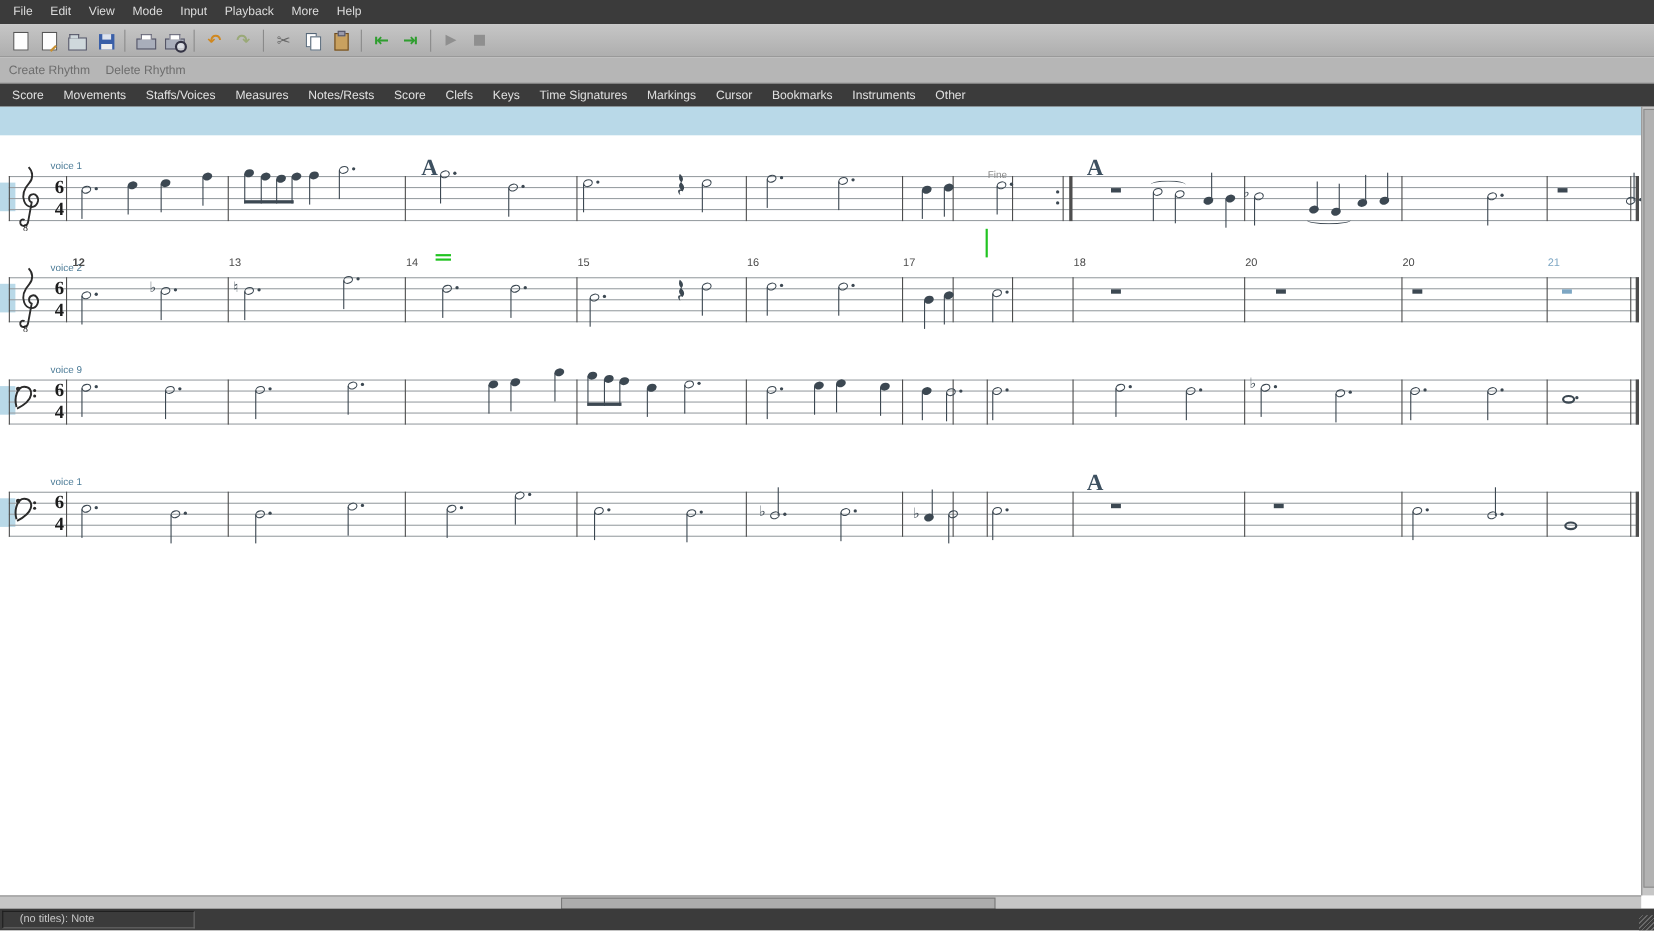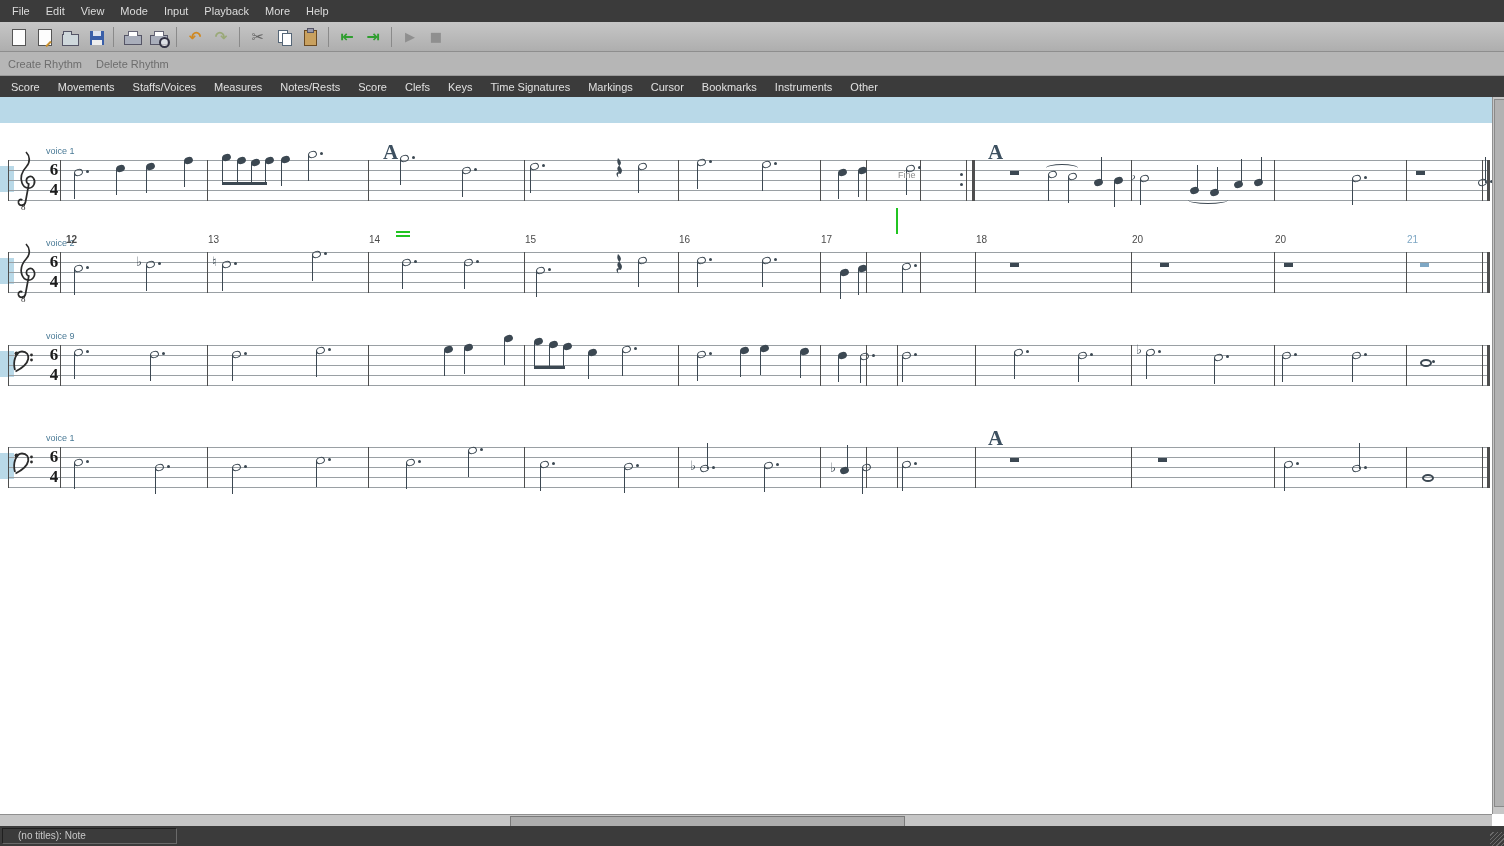--- a/index.html
+++ b/index.html
@@ -544,21 +544,21 @@
     <div class="mnum" style="left: 525px; top: 234px;">15</div>
     <div class="mnum" style="left: 679px; top: 234px;">16</div>
     <div class="mnum" style="left: 821px; top: 234px;">17</div>
     <div class="mnum" style="left: 976px; top: 234px;">18</div>
     <div class="mnum" style="left: 1132px; top: 234px;">20</div>
     <div class="mnum" style="left: 1275px; top: 234px;">20</div>
     <div class="mnum sel" style="left: 1407px; top: 234px;">21</div>
     <div class="rehearsal" style="left: 383px; top: 140px;">A</div>
     <div class="rehearsal" style="left: 988px; top: 140px;">A</div>
     <div class="rehearsal" style="left: 988px; top: 426px;">A</div>
-    <div class="fine" style="left: 898px; top: 170px;">Fine</div>
+    <div class="fine" style="left: 898px; top: 154px;">Fine</div>
     <div class="cursor-line" style="left: 896px; top: 208px;"></div>
     <div class="cursor-dash" style="left: 396px; top: 231px;"></div>
     <div class="cursor-dash" style="left: 396px; top: 235px;"></div>
   </div>
 
 <div id="vscroll">
     <div id="vthumb"></div>
   </div>
 <div id="hscroll">
     <div id="hthumb"></div>

